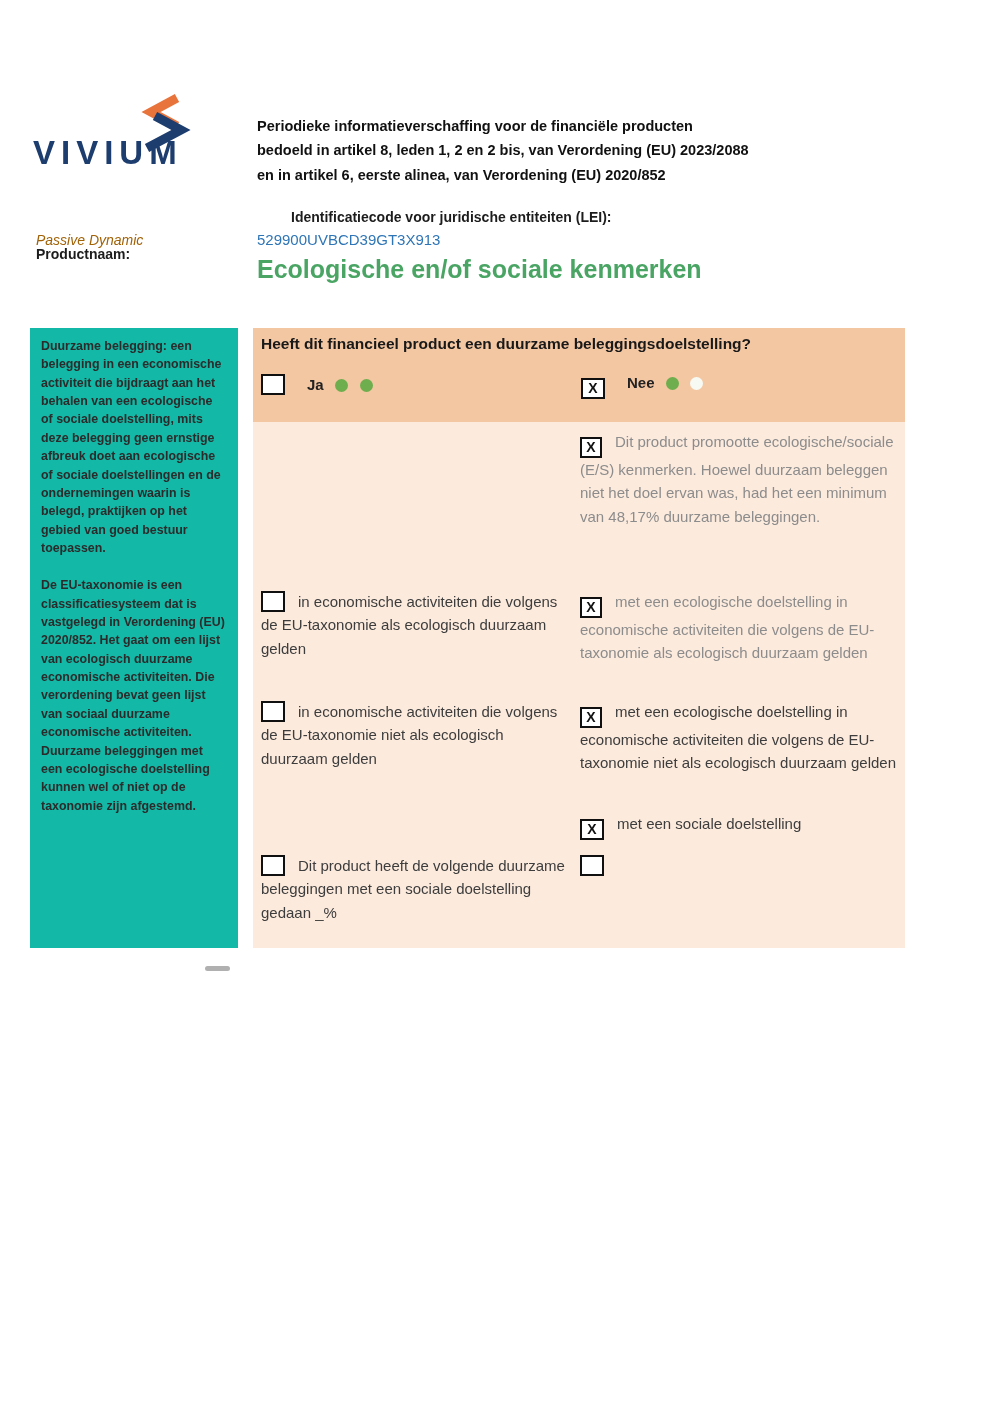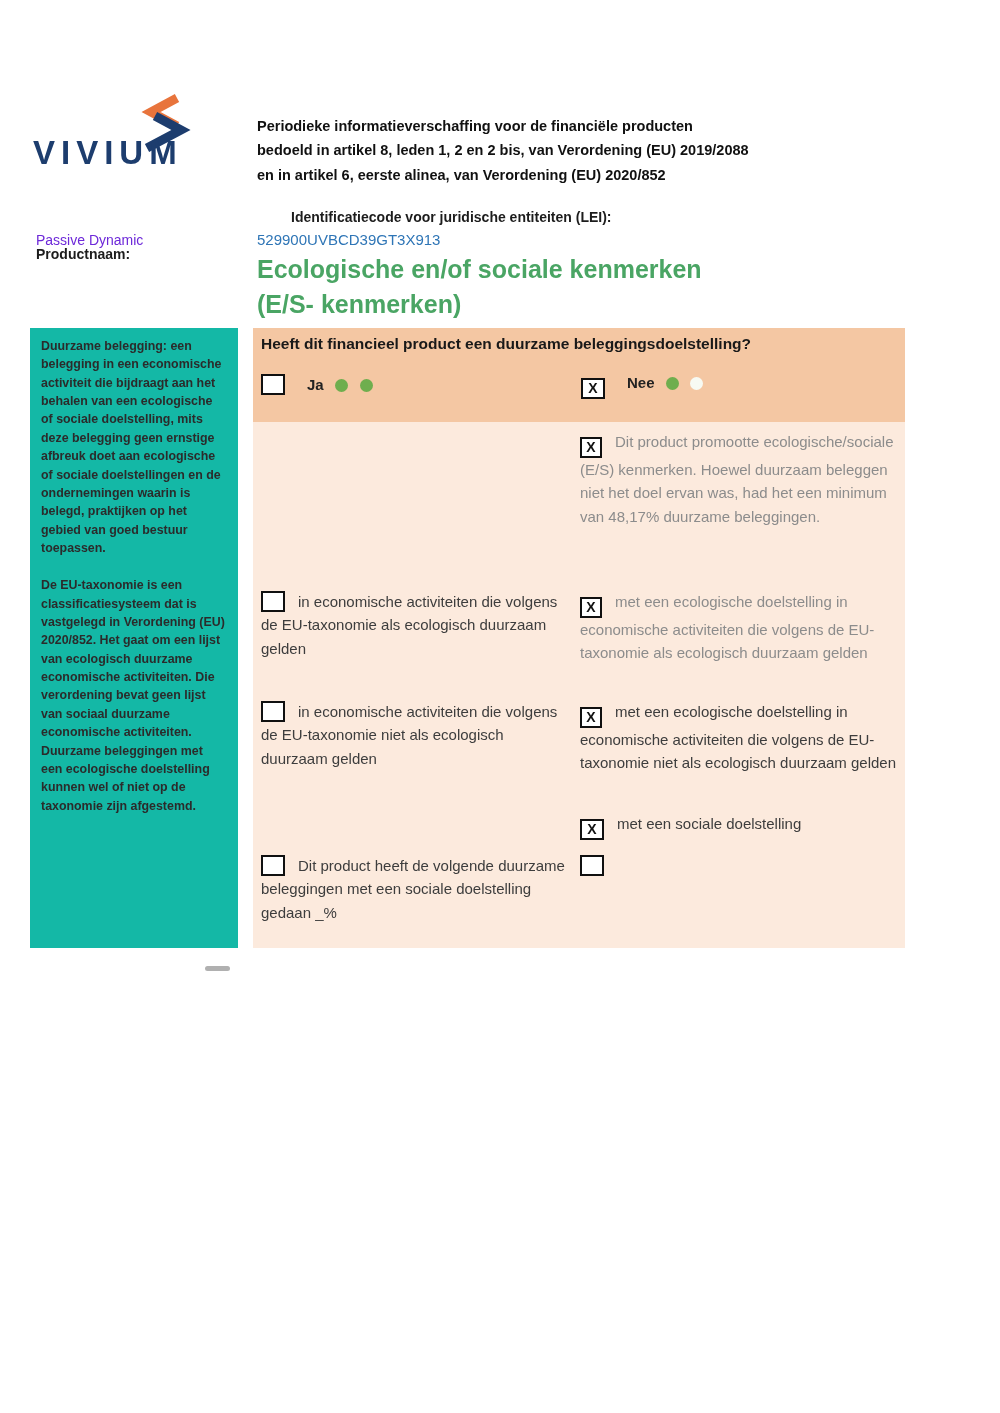--- a/index.html
+++ b/index.html
@@ -18,21 +18,21 @@
   }
 
   
   .hdr {
     position:absolute; left:257px; top:114px; width:560px;
     font-size:14.5px; font-weight:bold; line-height:1.68; color:#111;
   }
 
   
   .prod-label { position:absolute; left:36px; top:209px; font-size:14px; font-weight:bold;margin-top:37px; }
-  .prod-value { position:absolute; left:36px; top:232px; font-size:14px; color:#6d28d9; }
+  .prod-value { position:absolute; left:36px; top:232px; font-size:14px; color:#a16207;font-style:italic; }
   .lei-label  { position:absolute; left:257px; top:209px; font-size:14px; font-weight:bold;padding-left:34px; }
   .lei-value  { position:absolute; left:257px; top:231px; font-size:15px; color:#2e75b6; }
 
   
   .doc-title {
     position:absolute; left:257px; top:252px; width:560px;
     font-size:25px; font-weight:bold; line-height:1.38; color:#4aa564;
   }
 
   
@@ -96,32 +96,31 @@
   <div class="logo">
     <svg class="logo-mark" width="70" height="62" viewBox="0 0 70 62">
       <polyline points="52,6 26,20 52,34" fill="none" stroke="#e8743c" stroke-width="9"></polyline>
       <polyline points="30,24 56,38 22,56" fill="none" stroke="#1d3d6e" stroke-width="9"></polyline>
     </svg>
     <div class="logo-word">VIVIUM</div>
   </div>
 
   <div class="hdr">
     <div>Periodieke informatieverschaffing voor de financiële producten</div>
-    <div>bedoeld in artikel 8, leden 1, 2 en 2 bis, van Verordening (EU) 2019/2088</div>
+    <div>bedoeld in artikel 8, leden 1, 2 en 2 bis, van Verordening (EU) 2023/2088</div>
     <div>en in artikel 6, eerste alinea, van Verordening (EU) 2020/852</div>
   </div>
 
   <div class="prod-label">Productnaam:</div>
   <div class="prod-value">Passive Dynamic</div>
   <div class="lei-label">Identificatiecode voor juridische entiteiten (LEI):</div>
   <div class="lei-value">529900UVBCD39GT3X913</div>
 
   <div class="doc-title">
     <div>Ecologische en/of sociale kenmerken</div>
-    <div>(E/S- kenmerken)</div>
   </div>
 
   <div class="sidebar">
     <p>Duurzame belegging: een belegging in een economische activiteit die bijdraagt aan het behalen van een ecologische of sociale doelstelling, mits deze belegging geen ernstige afbreuk doet aan ecologische of sociale doelstellingen en de ondernemingen waarin is belegd, praktijken op het gebied van goed bestuur toepassen.</p>
     <p>De EU-taxonomie is een classificatiesysteem dat is vastgelegd in Verordening (EU) 2020/852. Het gaat om een lijst van ecologisch duurzame economische activiteiten. Die verordening bevat geen lijst van sociaal duurzame economische activiteiten. Duurzame beleggingen met een ecologische doelstelling kunnen wel of niet op de taxonomie zijn afgestemd.</p>
   </div>
 
   <div class="qband">
     <div class="qtext">Heeft dit financieel product een duurzame beleggingsdoelstelling?</div>
     <div class="yn yn-ja">

